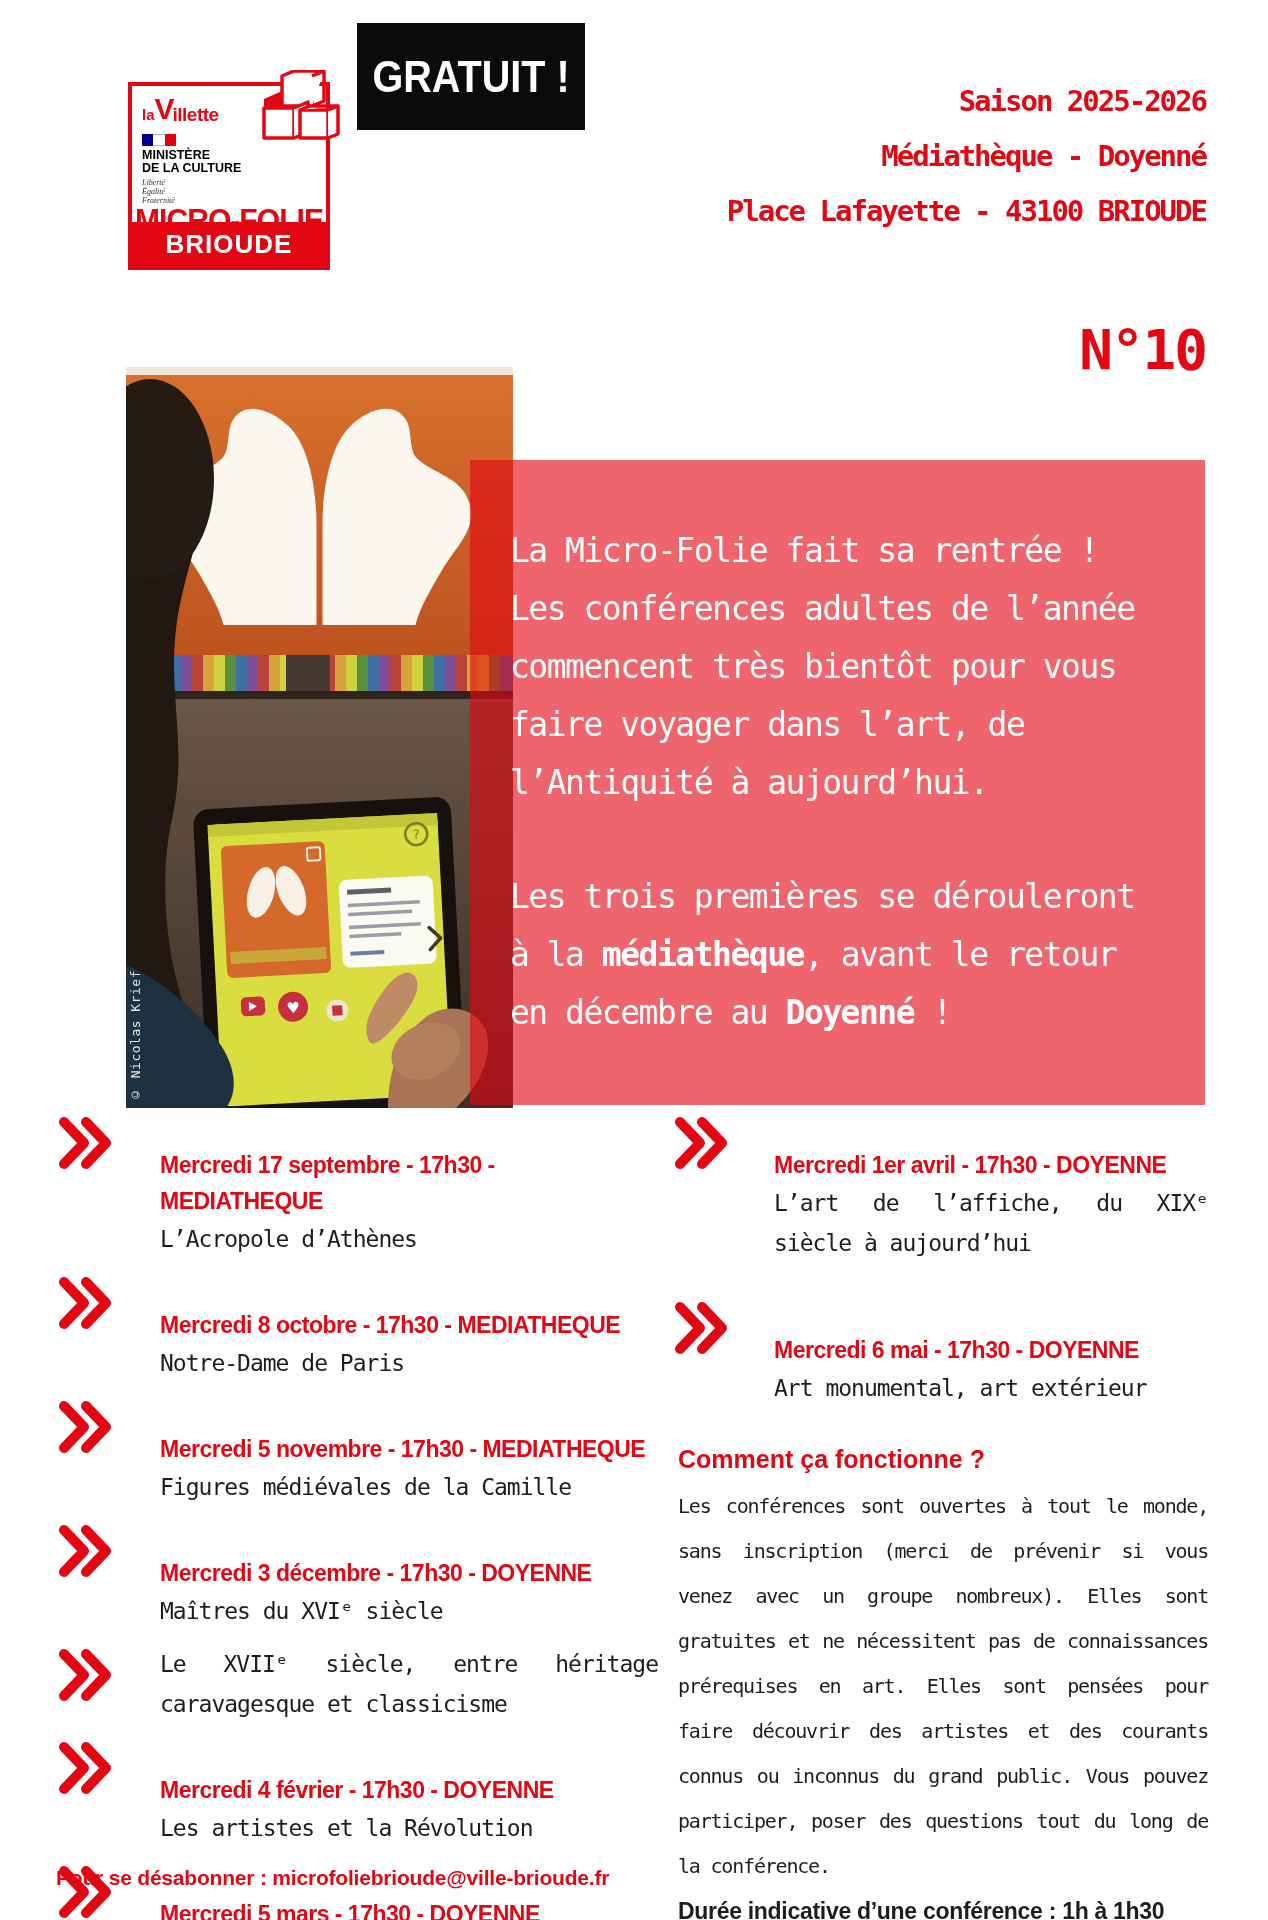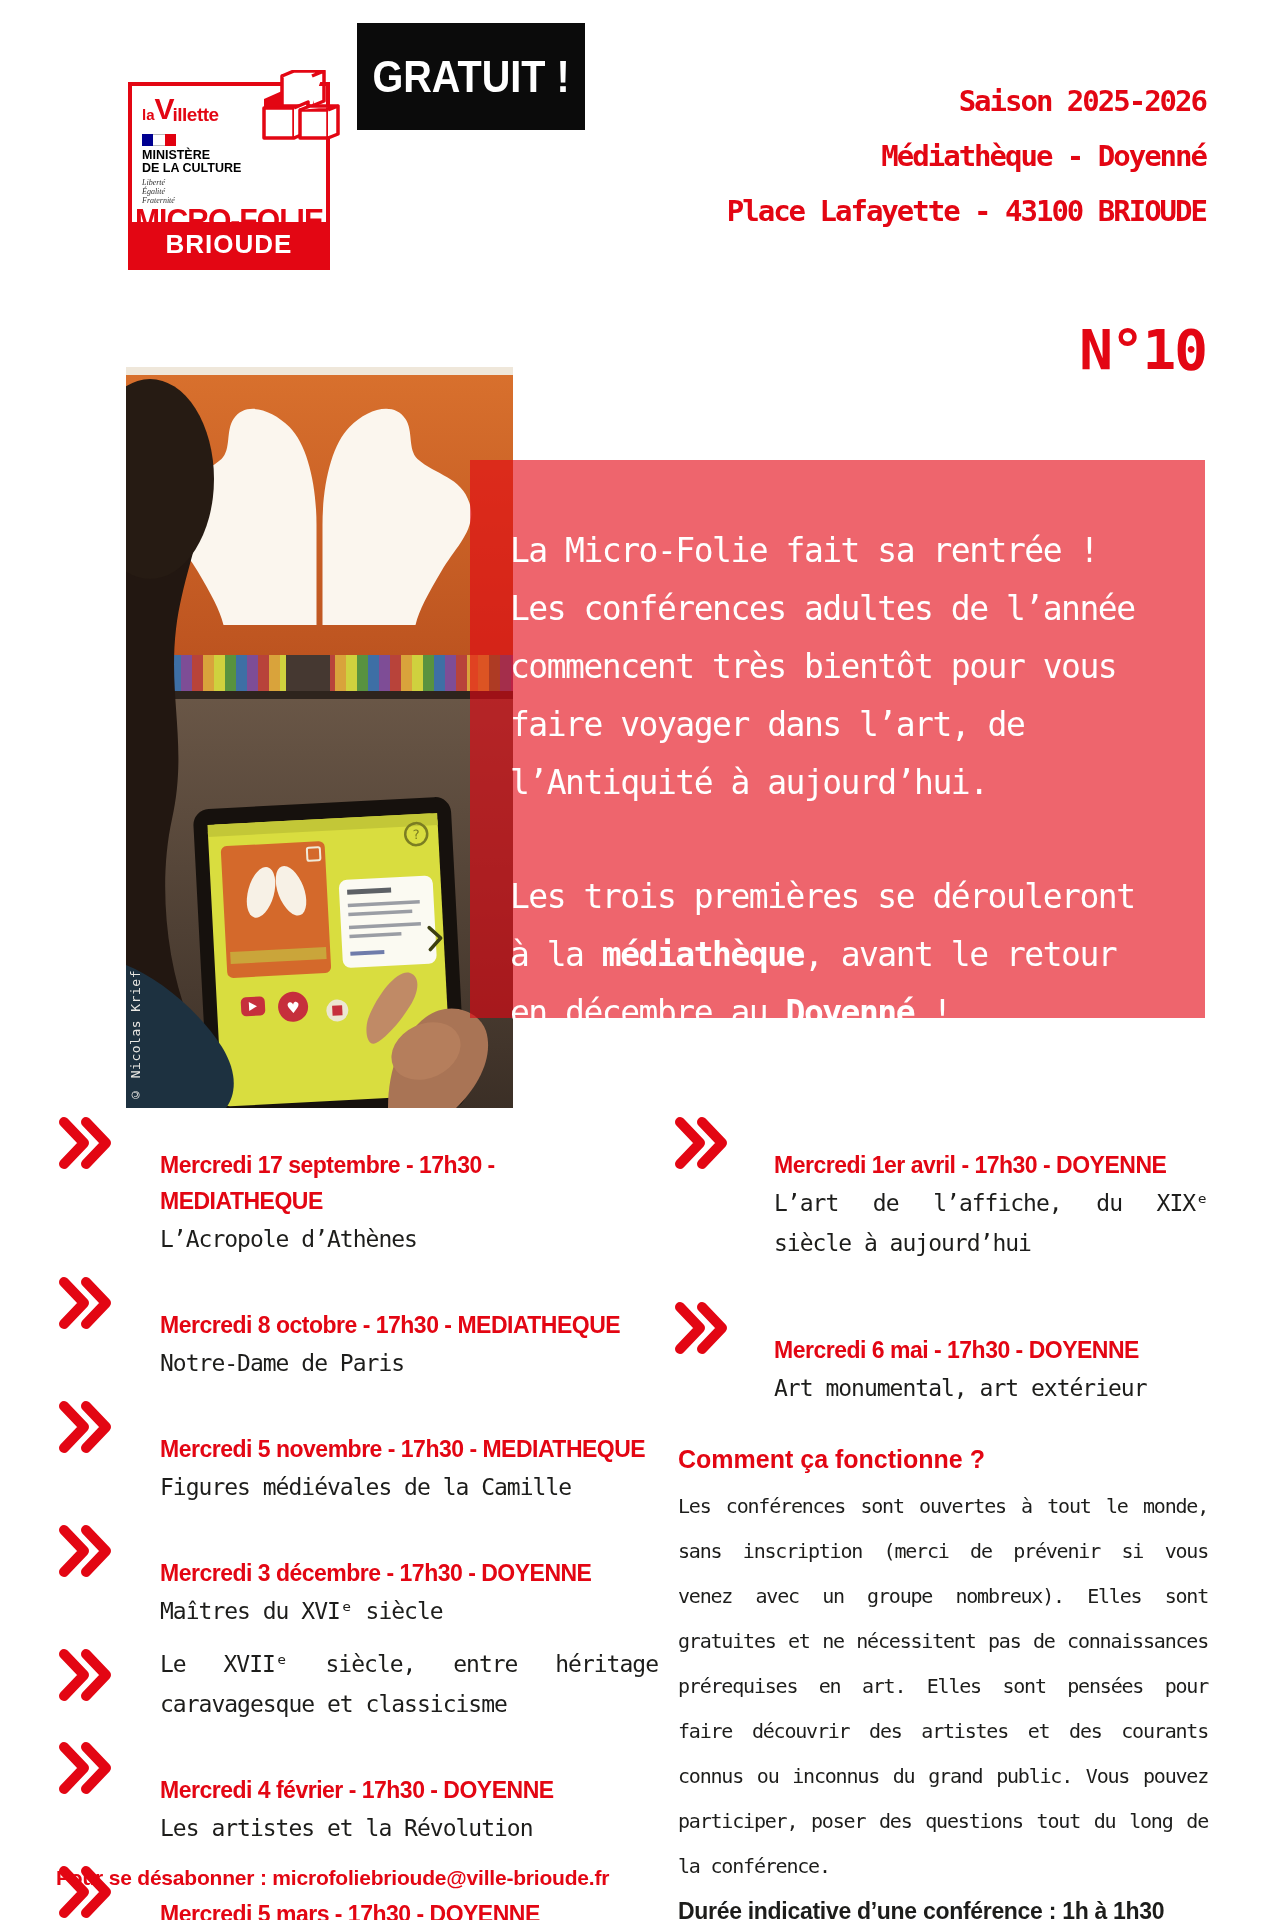--- a/index.html
+++ b/index.html
@@ -45,21 +45,21 @@
     font-family:var(--mono);font-weight:bold;font-size:29px;line-height:55px;letter-spacing:-2px;}
   .nl-title{position:absolute;right:58px;top:212px;text-align:right;color:var(--red);
     font-family:var(--mono);font-weight:bold;font-size:92px;line-height:104px;letter-spacing:-3px;}
   .nl-issue{position:absolute;right:62px;top:318px;text-align:center;color:var(--red);
     font-family:var(--mono);font-weight:bold;font-size:56px;line-height:64px;letter-spacing:-2px;}
   
   .photo{position:absolute;left:126px;top:367px;width:387px;height:741px;overflow:hidden;background:#5d4c40;}
   .credit{position:absolute;left:2px;bottom:6px;color:#f4f1ec;font-size:13px;letter-spacing:0.5px;
     writing-mode:vertical-rl;transform:rotate(180deg);font-family:var(--mono);opacity:.95;}
   
-  .overlay{position:absolute;left:470px;top:460px;width:735px;height:558px;
+  .overlay{position:absolute;left:470px;top:460px;width:735px;height:645px;
     background:rgba(227,6,19,0.62);}
   .overlay-text{position:absolute;left:40px;top:62px;right:30px;color:#fff;
     font-size:33px;line-height:58px;letter-spacing:-1.5px;font-family:var(--mono);}
   .overlay-text .gap{height:56px;}
   .overlay-text .b{font-weight:bold;margin-top:30px;}
   
   .col{position:absolute;}
   .col-left{left:56px;top:1112px;width:602px;}
   .col-right{left:662px;top:1112px;width:546px;}
   .sched-item{display:flex;gap:46px;margin-bottom:13px;}

